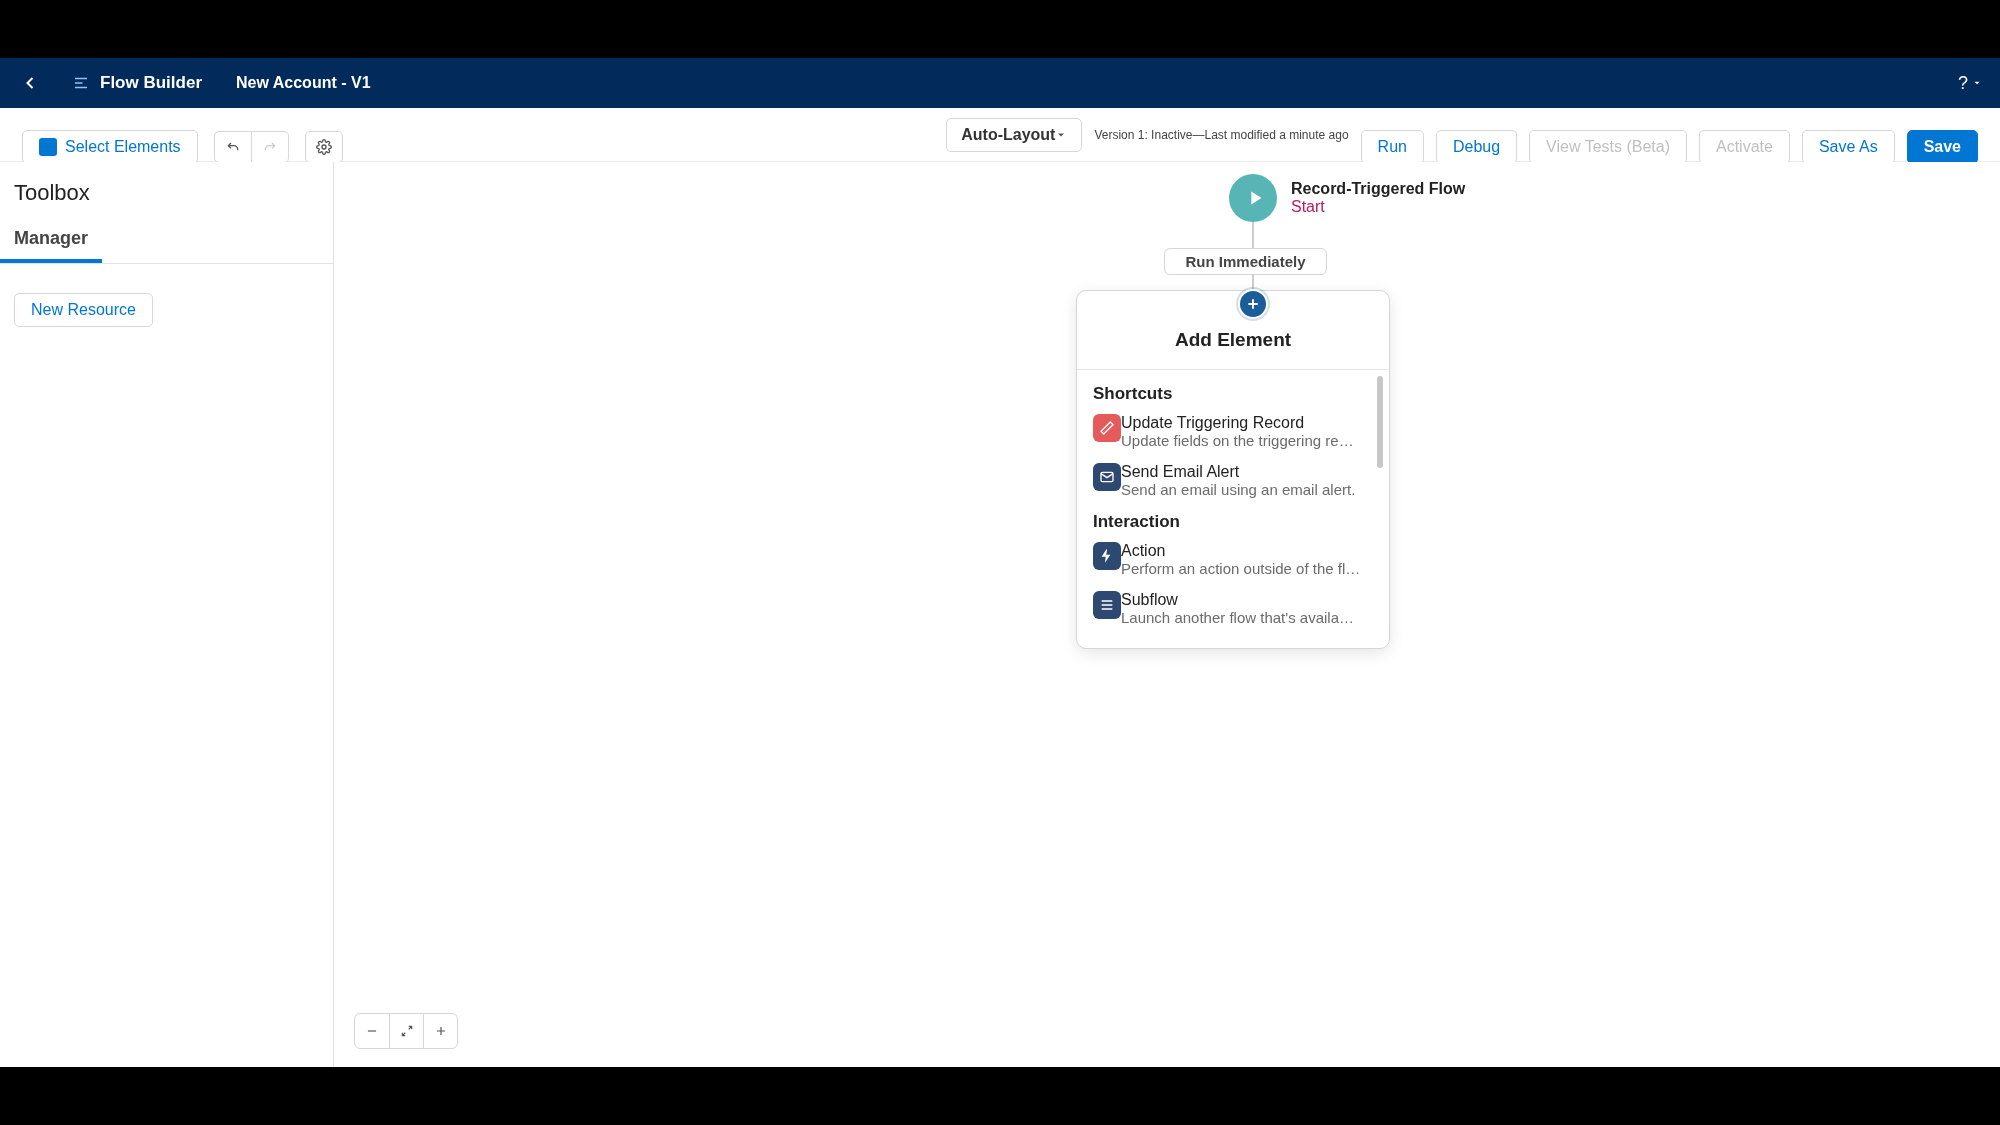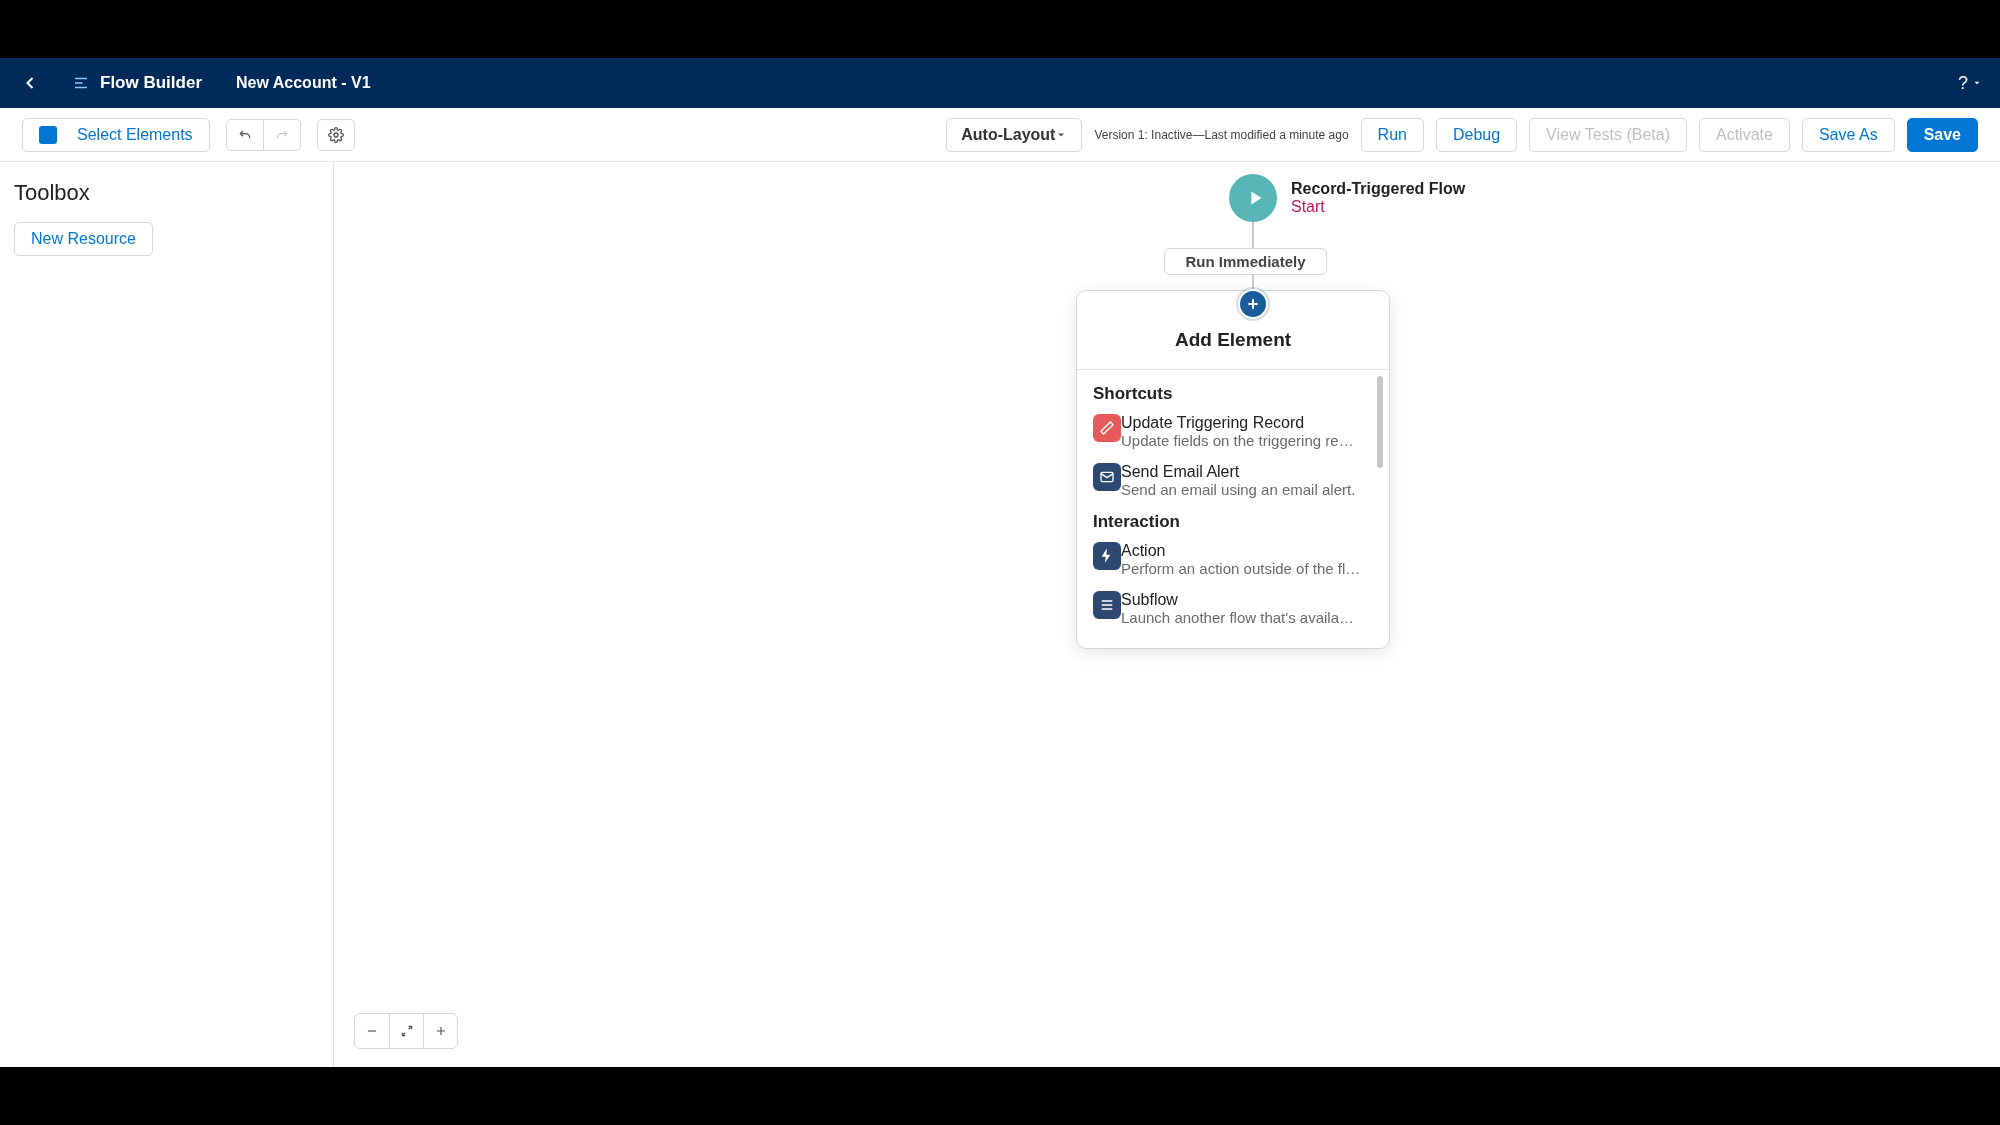--- a/index.html
+++ b/index.html
@@ -54,21 +54,21 @@
   }
   .btn {
     border: 1px solid #d8d8d8;
     background: #fff;
     border-radius: 5px;
     font-size: 16px;
     padding: 7px 16px;
     cursor: pointer;
     color: #0176d3;
     font-weight: 500;
-    display: flex; align-items: center; gap: 20px;
+    display: flex; align-items: center; gap: 8px; margin-top: 25px;
   }
   .btn.secondary { color: #0176d3; }
   .btn.disabled { color: #c0c0c0; cursor: default; }
   .btn.brand { background: #0176d3; border-color: #0176d3; color: #fff; font-weight: 600; }
   .btn.icon-only { padding: 7px 10px; }
   .btn-group { display: flex; }
   .btn-group .btn { border-radius: 0; }
   .btn-group .btn:first-child { border-top-left-radius: 5px; border-bottom-left-radius: 5px; }
   .btn-group .btn:last-child  { border-top-right-radius: 5px; border-bottom-right-radius: 5px; border-left: none; }
 
@@ -261,20 +261,23 @@
       <button class="btn disabled">Activate</button>
       <button class="btn secondary">Save As</button>
       <button class="btn brand">Save</button>
     </div>
   </div>
 
   <div class="main">
 
     <div class="sidebar">
       <div class="title">Toolbox</div>
+      <div class="tab-row">
+        <div class="tab">Manager</div>
+      </div>
       <div class="new-res">
         <button class="btn secondary">New Resource</button>
       </div>
     </div>
 
     <div class="canvas">
 
       <div class="vline1"></div>
 
       <div class="start-node">

